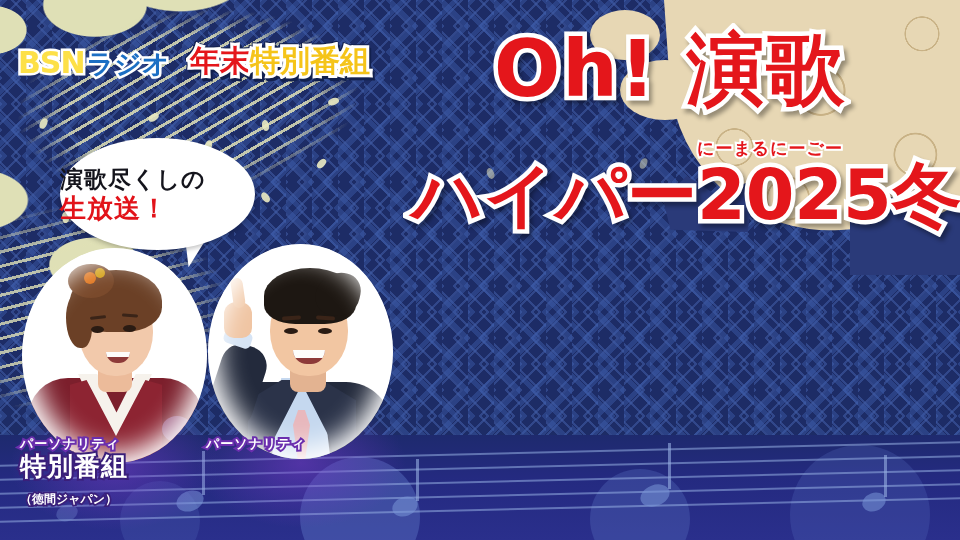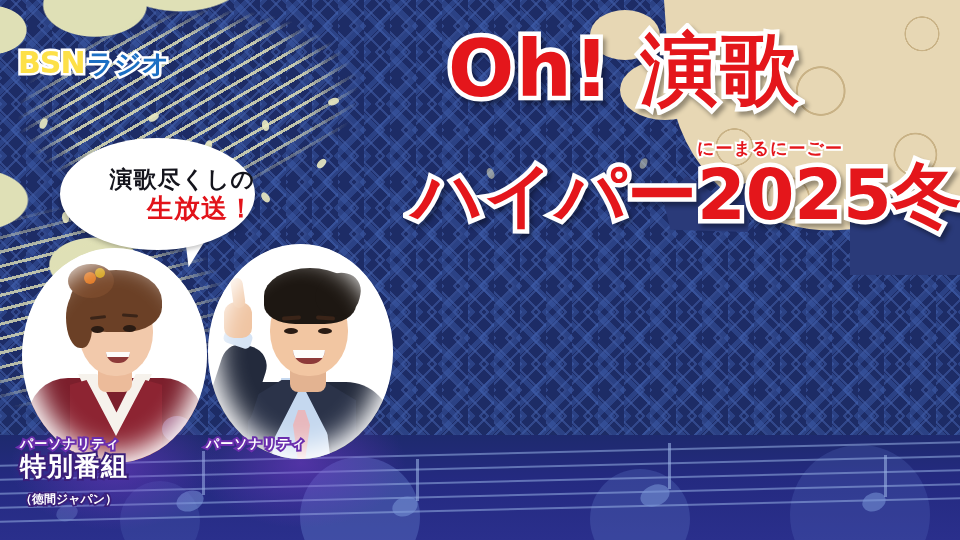--- a/index.html
+++ b/index.html
@@ -115,36 +115,36 @@
     filter:drop-shadow(2px 3px 0 #12204d) drop-shadow(-1px -1px 0 #12204d);
   }
   .badge span{-webkit-text-stroke:6px #ffffff;paint-order:stroke fill;}
   .badge .red{color:#e4161b;}
   .badge .gold{color:#f5c419;}
 
   
   .bubble{
     position:absolute;left:60px;top:138px;width:195px;height:112px;
     background:#ffffff;border-radius:50%;
-    display:flex;flex-direction:column;align-items:flex-end;justify-content:center;
+    display:flex;flex-direction:column;align-items:flex-start;justify-content:center;
     box-shadow:0 2px 5px rgba(0,0,0,.25);
   }
   .bubble-tail{
     position:absolute;left:180px;top:228px;width:0;height:0;
     border-left:12px solid transparent;border-right:16px solid transparent;
     border-top:40px solid #ffffff;transform:rotate(10deg);
   }
   .bubble-l1{font-size:23px;font-weight:bold;color:#14141c;letter-spacing:1px;
     font-family:"DejaVu Serif","Liberation Serif",serif;line-height:1.1;}
   .bubble-l2{font-size:26px;font-weight:bold;color:#e2131a;letter-spacing:1px;margin-top:3px;
     font-family:"DejaVu Serif","Liberation Serif",serif;line-height:1.1;}
 
   
   .title1{
-    position:absolute;left:448px;top:30px;
+    position:absolute;left:494px;top:30px;
     font-size:78px;font-weight:bold;line-height:1;color:#e4161b;white-space:nowrap;
     -webkit-text-stroke:9px #ffffff;paint-order:stroke fill;
     font-family:"DejaVu Sans","Liberation Sans",sans-serif;
     filter:drop-shadow(3px 4px 2px rgba(0,0,0,.35));
     letter-spacing:2px;
   }
   .furigana{
     position:absolute;left:697px;top:137px;
     font-size:17px;font-weight:bold;color:#e4161b;white-space:nowrap;letter-spacing:1px;
     -webkit-text-stroke:4px #ffffff;paint-order:stroke fill;
@@ -275,20 +275,23 @@
     <div class="note" style="left:862px;top:58px;width:24px;height:18px;transform:rotate(-20deg)"></div>
     <div class="note-stem" style="left:884px;top:20px;height:42px;"></div>
     <div class="note" style="left:56px;top:70px;width:22px;height:16px;transform:rotate(-20deg);opacity:.6"></div>
   </div>
 
   <div class="bsn-wrap">
     <span class="bsn-logo">BSN</span>
     <span class="bsn-radio">ラジオ</span>
   </div>
 
+  <div class="badge">
+    <span class="red">年末</span><span class="gold">特別番組</span>
+  </div>
 
   <div class="bubble-tail"></div>
   <div class="bubble">
     <div class="bubble-l1">演歌尽くしの</div>
     <div class="bubble-l2">生放送！</div>
   </div>
 
   <div class="title1">Oh! 演歌</div>
   <div class="furigana">にーまるにーごー</div>
   <div class="title2">ハイパー2025冬</div>

